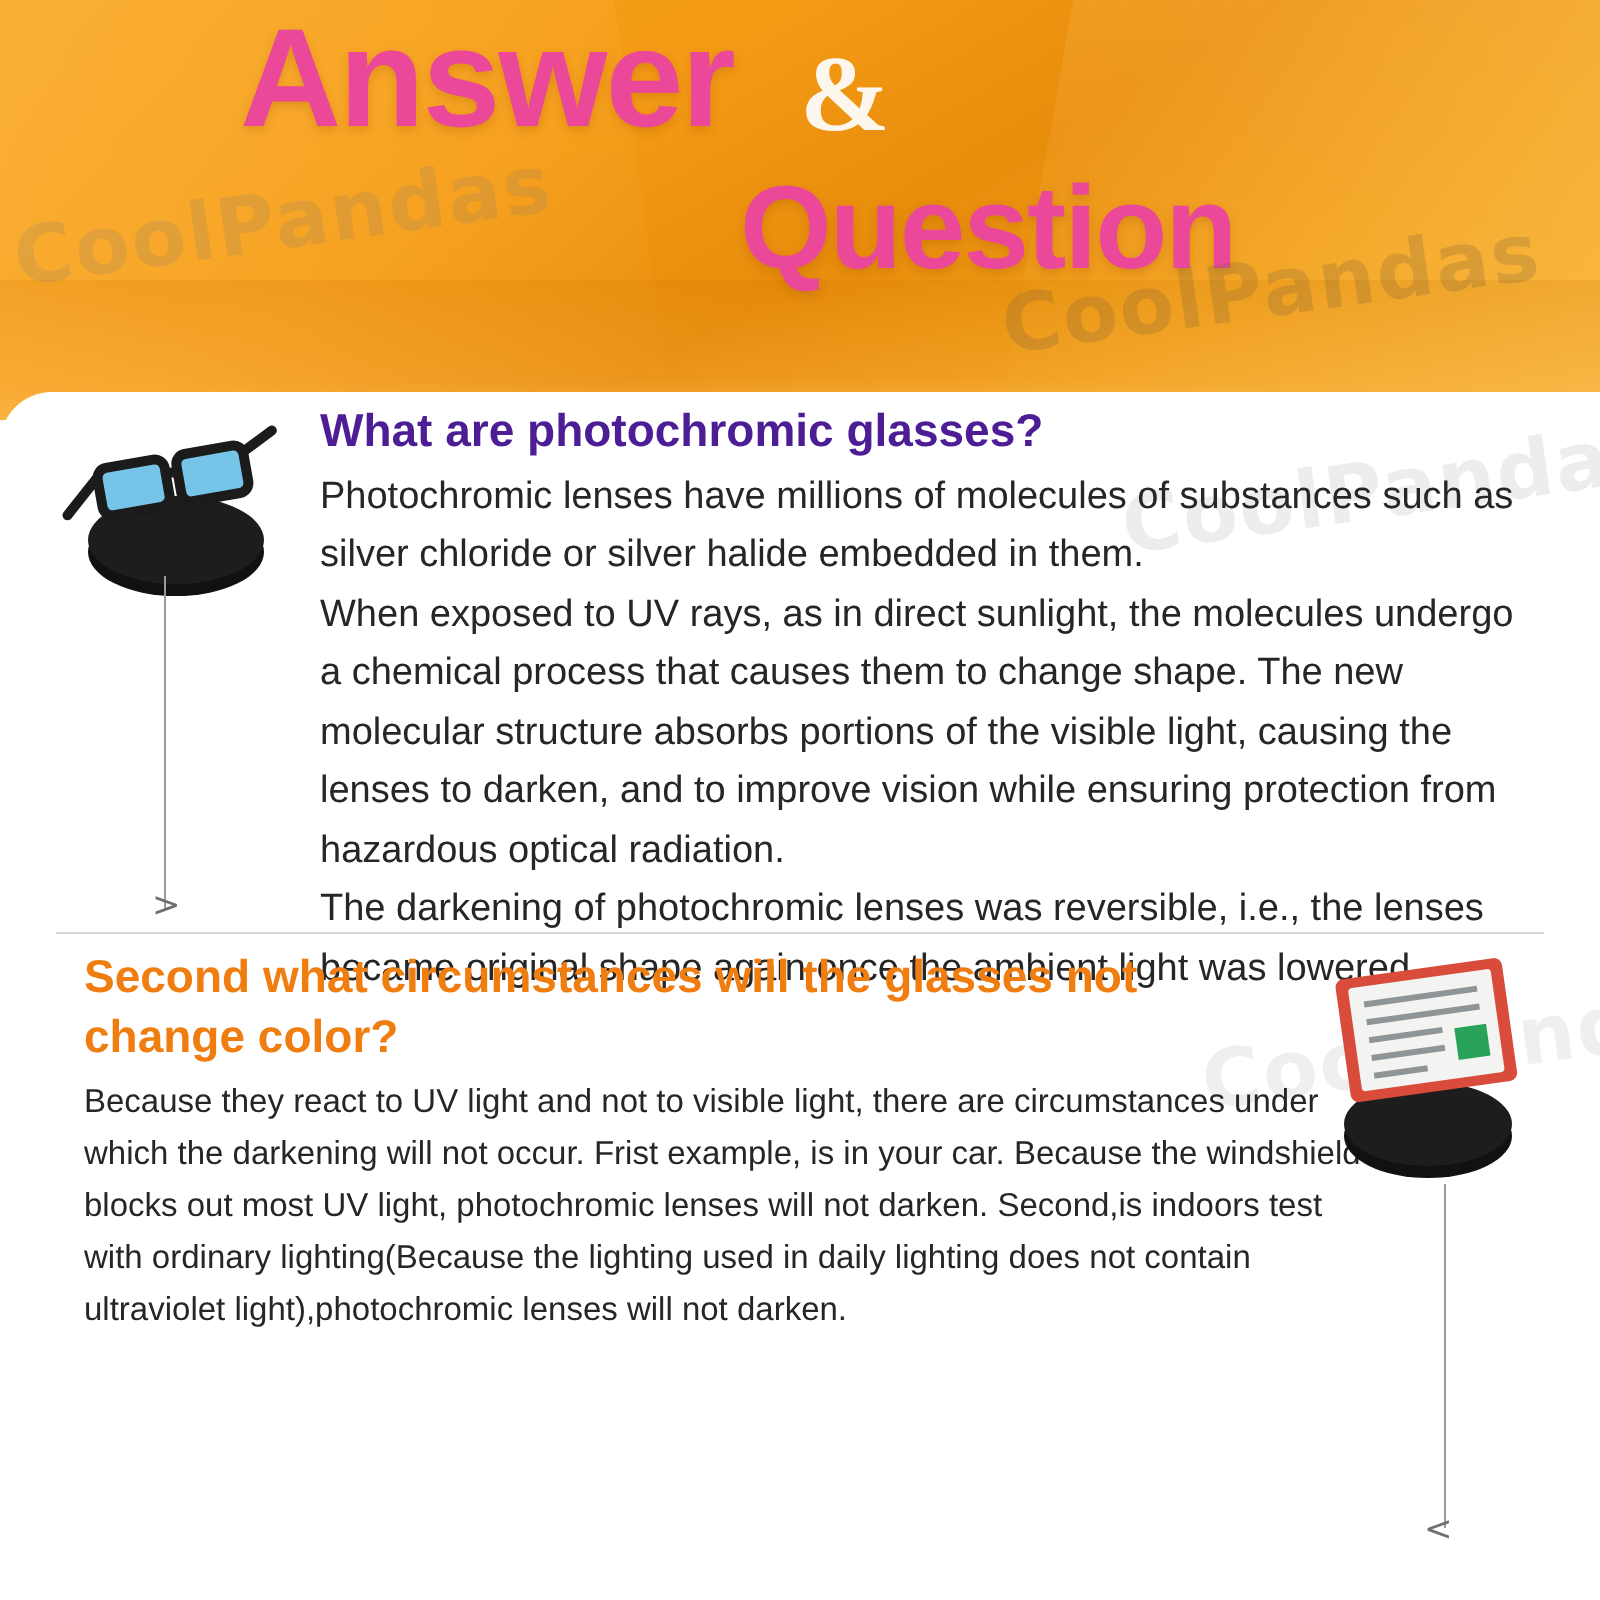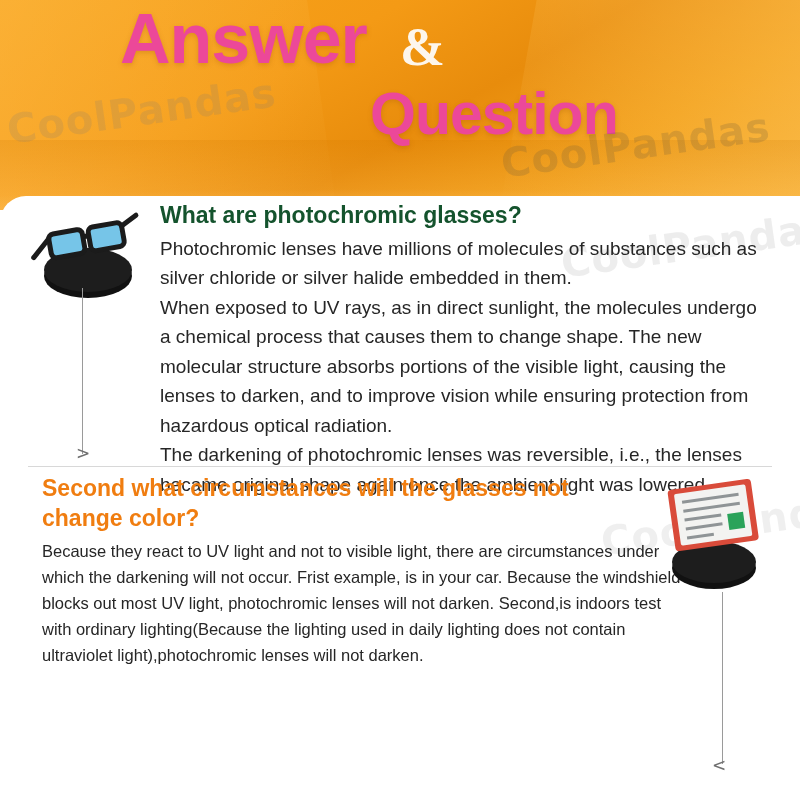--- a/index.html
+++ b/index.html
@@ -109,21 +109,21 @@
     border-top-right-radius: 0px;
   }
 
   
   .q1-title {
     position: absolute;
     left: 160px; top: 202px;
     width: 620px;
     font-size: 23px;
     font-weight: bold;
-    color: #14532d;
+    color: #4c1d95;
   }
   .q1-body {
     position: absolute;
     left: 160px; top: 234px;
     width: 600px;
     font-size: 19px;
     line-height: 1.55;
     color: #262626;
   }
   .q1-body p { margin: 0; }

